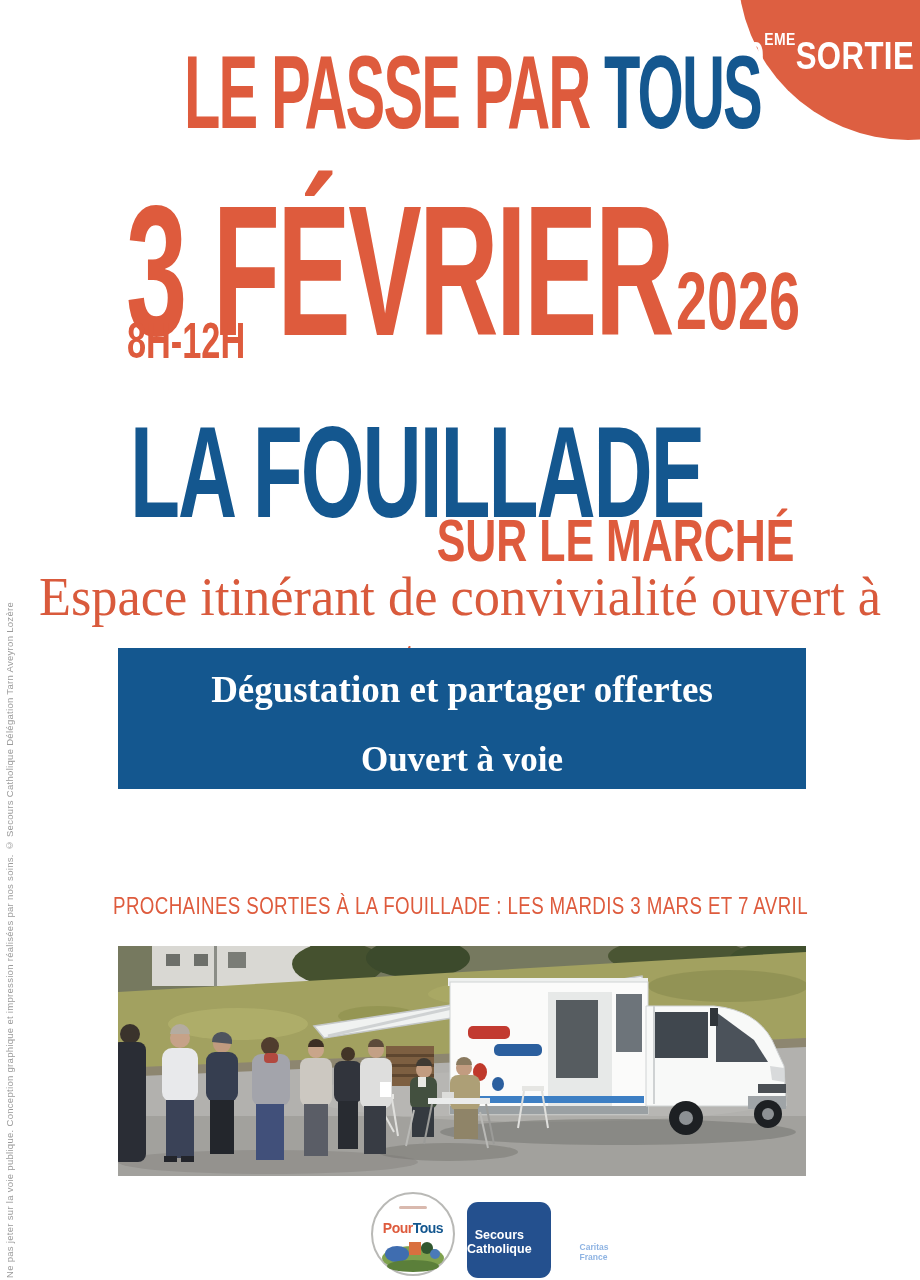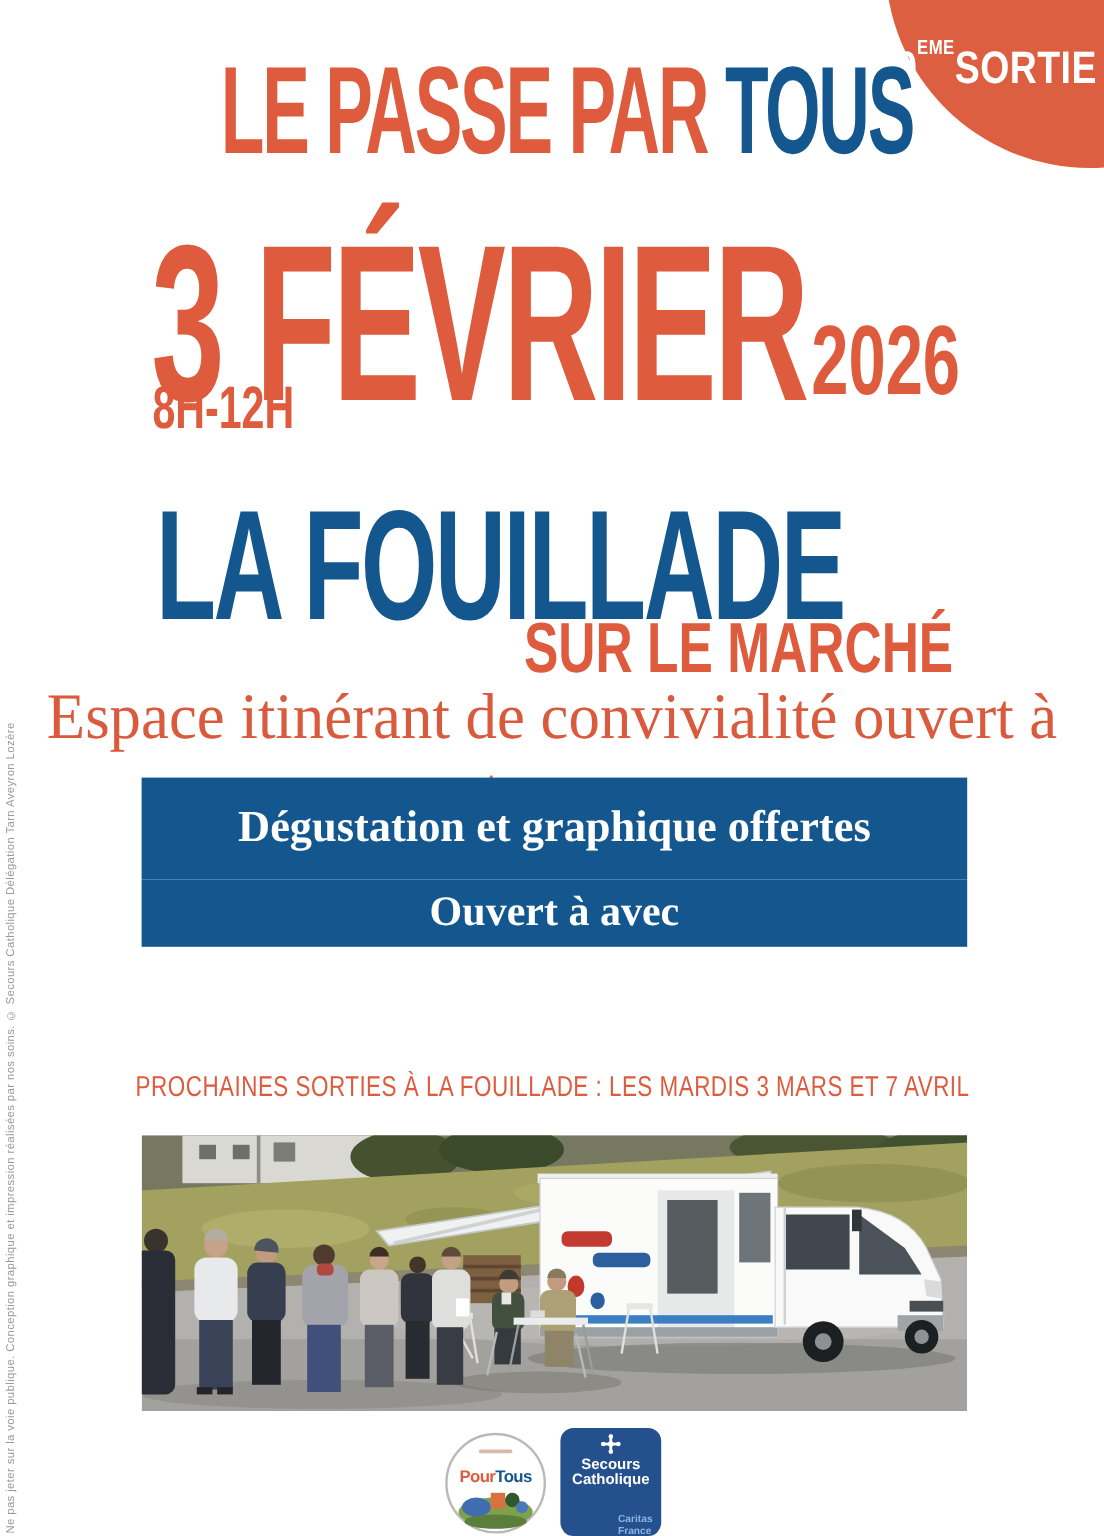--- a/index.html
+++ b/index.html
@@ -60,22 +60,22 @@
   
   .photo{position:absolute;left:118px;top:946px;width:688px;height:230px;overflow:hidden;}
   .photo svg{display:block;}
 
   
   .logos{position:absolute;left:0;right:0;top:1190px;display:flex;justify-content:center;
          align-items:flex-end;gap:10px;}
   .logo-round{position:relative;width:88px;height:88px;}
   .pt-text{position:absolute;top:30px;left:0;width:100%;text-align:center;
            font-weight:bold;font-size:14px;letter-spacing:-.5px;}
-  .logo-sc{width:84px;height:90px;background:#24508E;border-radius:11px;color:#ffffff;
-           display:flex;flex-direction:column;align-items:center;justify-content:flex-start;
+  .logo-sc{width:84px;height:76px;background:#24508E;border-radius:11px;color:#ffffff;
+           display:flex;flex-direction:row;align-items:center;justify-content:flex-start;
            padding-top:4px;box-sizing:border-box;}
   .sc-name{font-size:12.5px;font-weight:bold;line-height:1.05;text-align:center;margin-top:1px;}
   .sc-sub{font-size:8.5px;color:#8FB4E3;margin-top:20px;font-weight:bold;padding-left:48px;}
 
   
   .side-note{position:absolute;left:4px;bottom:2px;height:860px;
              writing-mode:vertical-rl;transform:rotate(180deg);
              font-size:9.5px;color:#9a9a9a;letter-spacing:.3px;white-space:nowrap;}
 </style>
 </head>
@@ -108,24 +108,24 @@
   <div class="venue orange">
     <span class="cond">SUR LE MARCHÉ</span>
   </div>
 
   <div class="tagline">
     <span class="inner">Espace itinérant de convivialité ouvert à tous :</span>
   </div>
 
   <div class="banners">
     <div class="banner banner-1 bg-blue">
-      <div>Dégustation et graphique offertes</div>
+      <div>Dégustation et partager offertes</div>
     </div>
     <div class="banner banner-3 bg-blue">
-      <div>Ouvert à avec</div>
+      <div>Ouvert à voie</div>
     </div>
   </div>
 
   <div class="next-dates">
     <span class="inner">PROCHAINES SORTIES À LA FOUILLADE : LES MARDIS 3 MARS ET 7 AVRIL</span>
   </div>
 
   <div class="photo" title="Groupe de personnes réunies autour du camion itinérant blanc avec auvent, sur un parking devant un talus herbeux">
     <svg width="688" height="230" viewBox="0 0 688 230" xmlns="http://www.w3.org/2000/svg">
 

